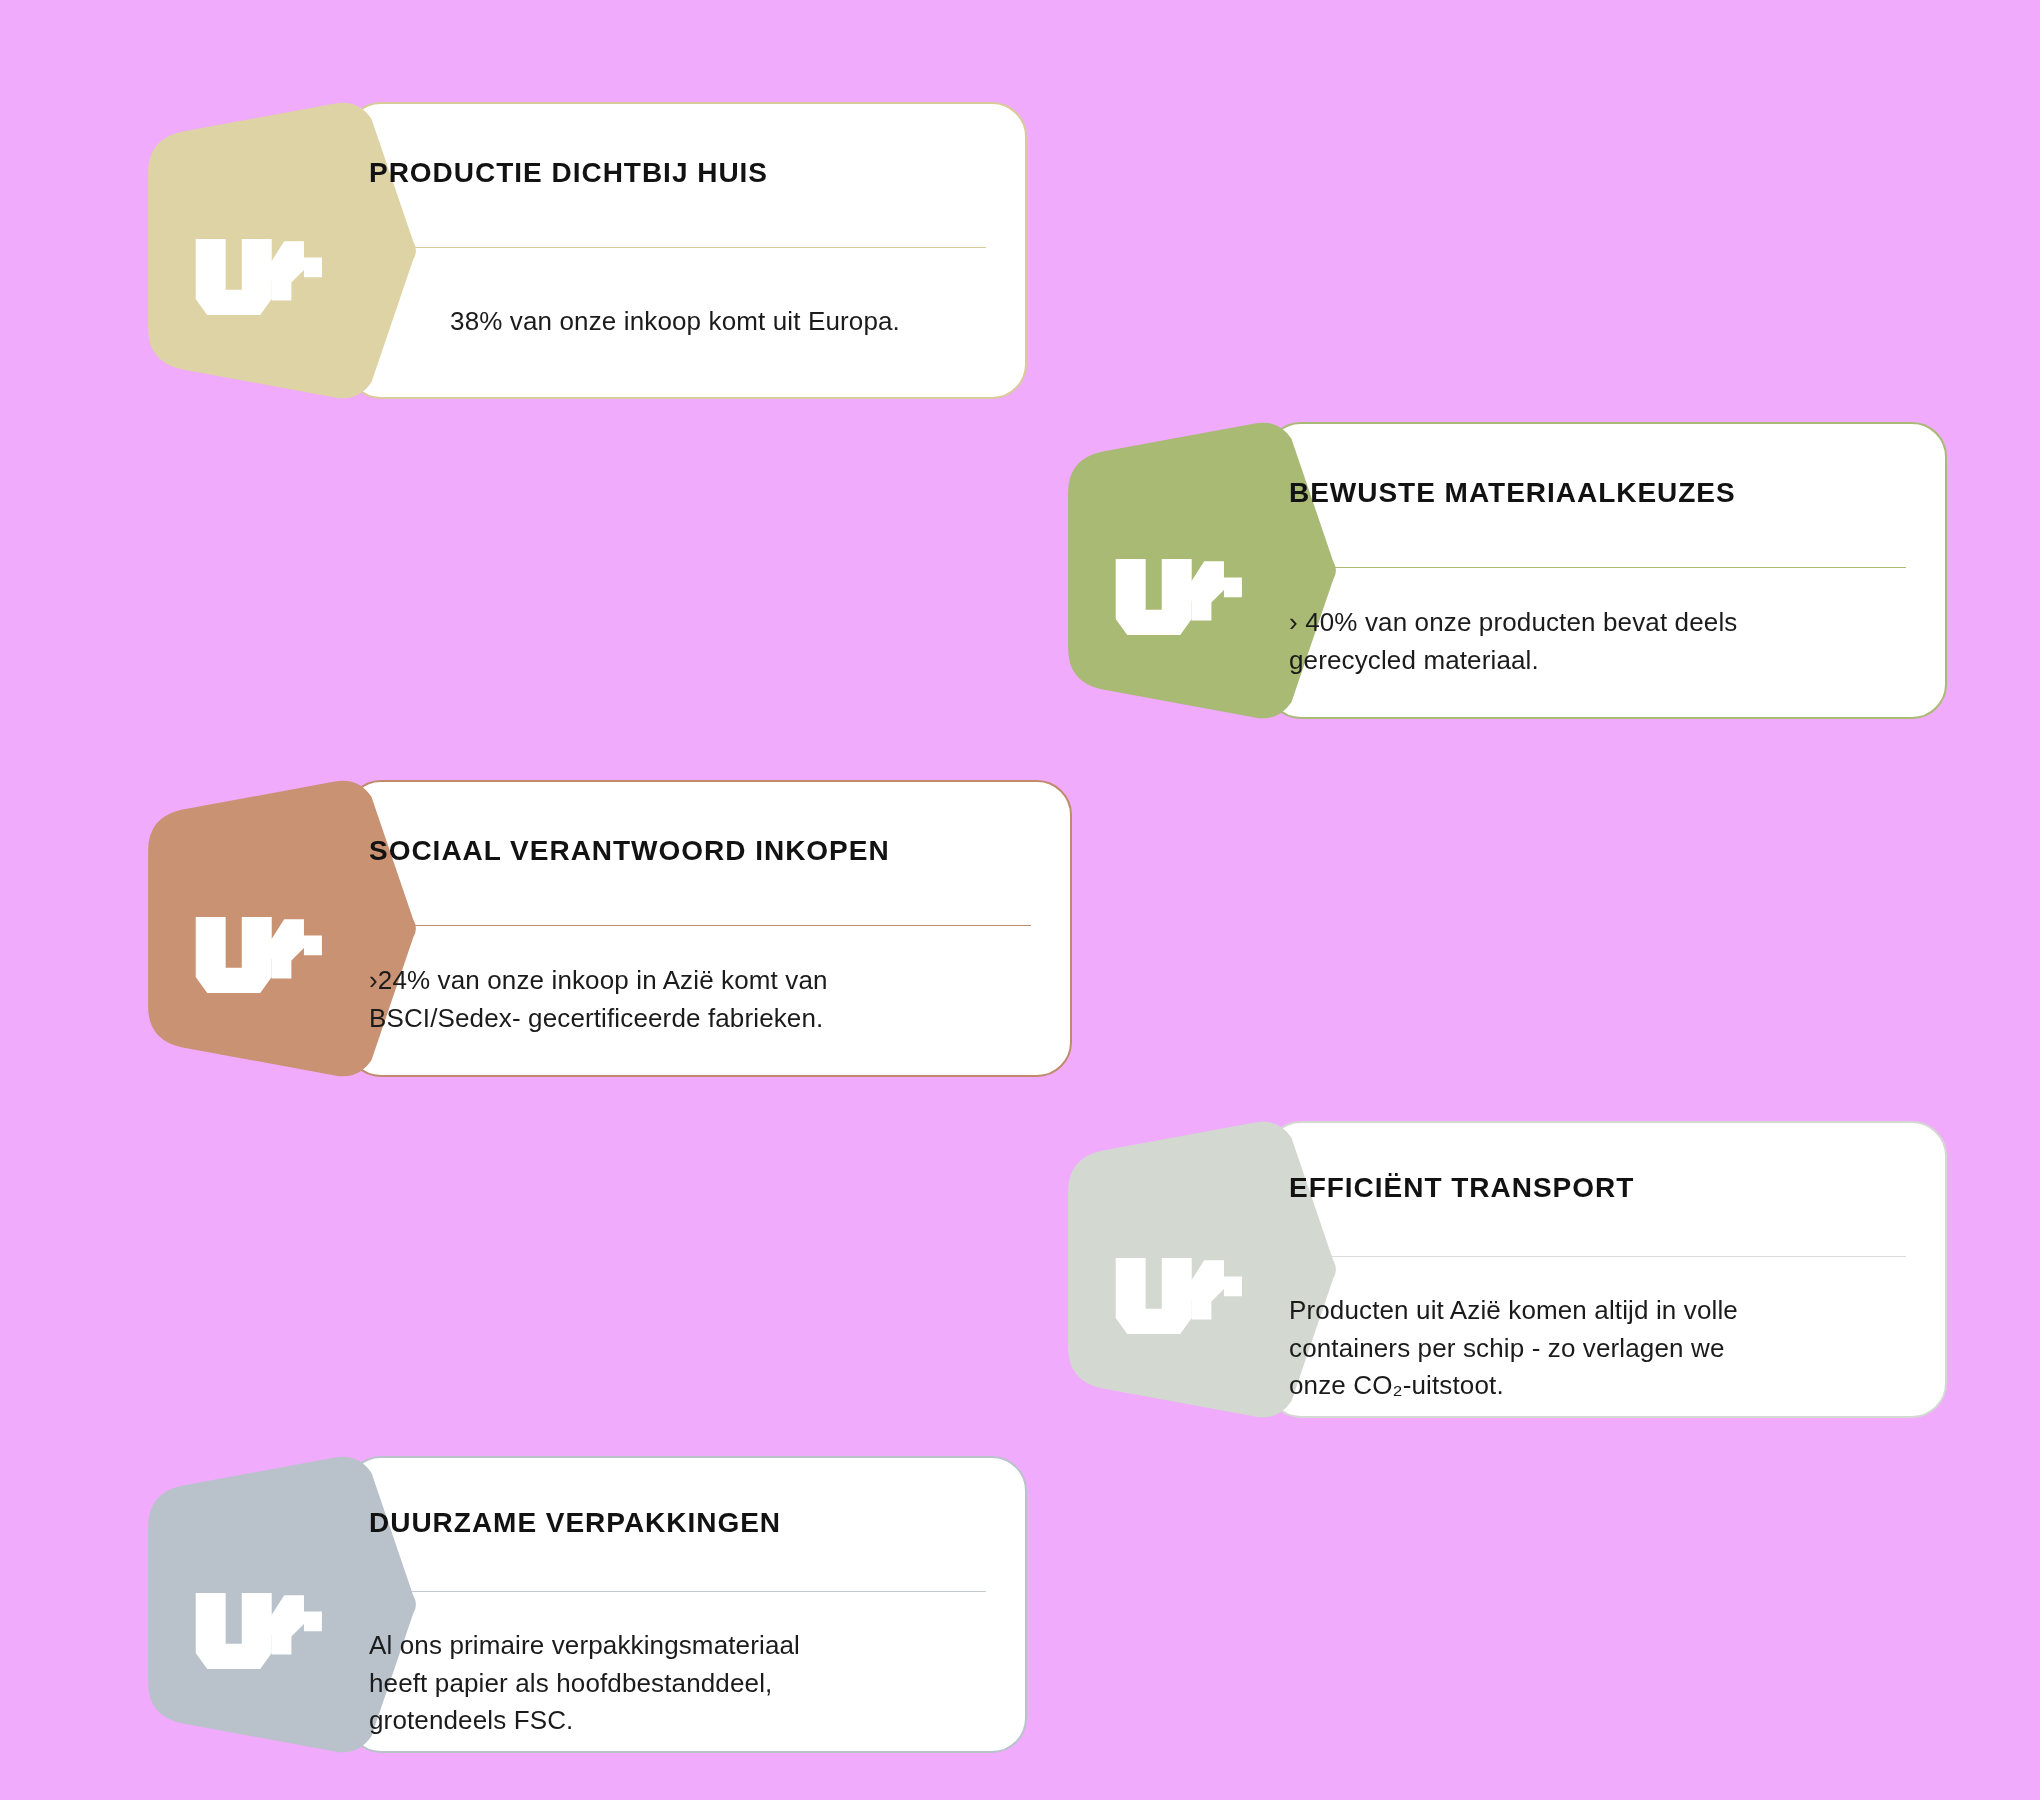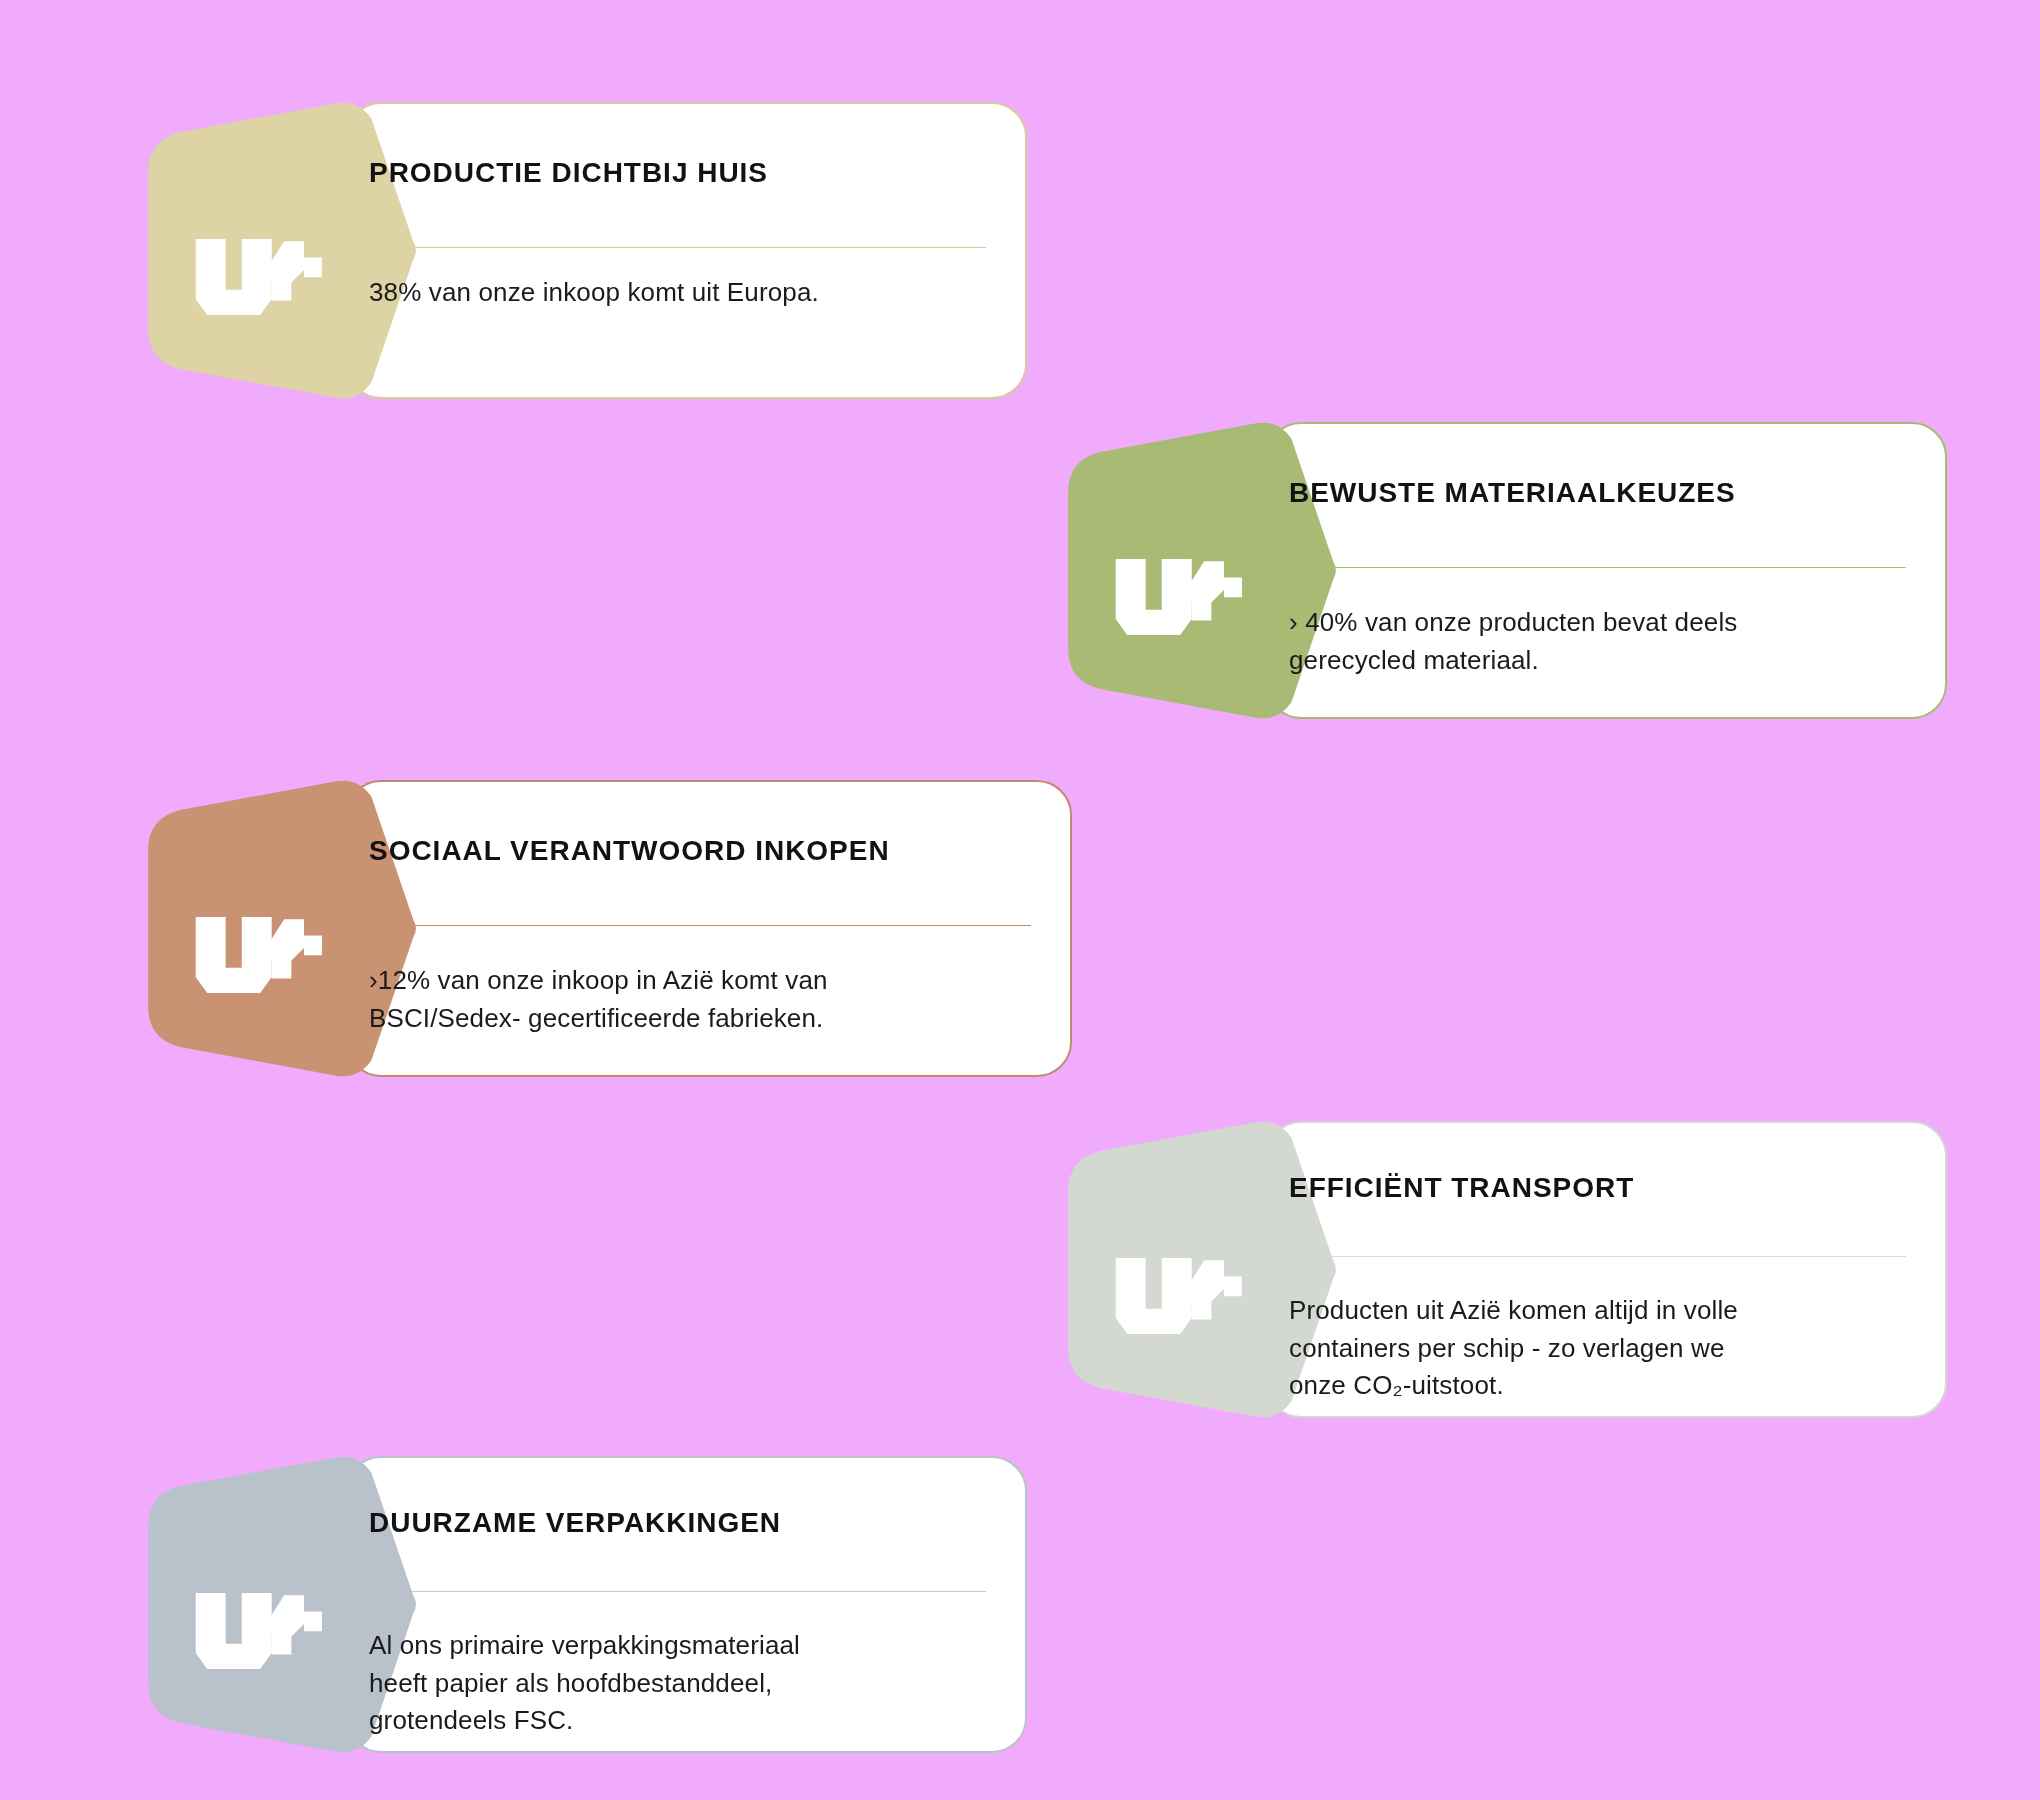--- a/index.html
+++ b/index.html
@@ -87,21 +87,21 @@
     <div class="badge" style="left:0; top:0; width:278px; height:297px;">
       <svg viewBox="0 0 300 320" preserveAspectRatio="none" aria-hidden="true">
         <path d="M 212 2 Q 238 -4 253 18 L 298 150 Q 304 160 298 170 L 253 302 Q 238 324 212 318 L 48 288 Q 12 280 12 244 L 12 76 Q 12 40 48 32 Z" fill="#DED3A4"></path>
       </svg>
       <svg class="logo-mark" viewBox="0 0 120 66" style="position:absolute; left:56px; top:137px; width:139px; height:76px;">
         <path fill="#ffffff" d="M2 0 h26 v44 h14 v-44 h26 v52 l-10 14 h-46 l-10 -14 z M30 44 h12 v8 h-12 z"></path>
         <path fill="#ffffff" d="M78 0 h22 v18 h20 v22 h-20 v-8 l-14 14 v20 h-22 v-22 h-22 v-22 h22 z" transform="translate(18,2) scale(0.78)"></path>
       </svg>
     </div>
     <div class="card-text card-title" style="left:232px; top:54px;">PRODUCTIE DICHTBIJ HUIS</div>
-    <div class="card-text card-body" style="left:232px; top:172px; width:612px;">38% van onze inkoop komt uit Europa.</div>
+    <div class="card-text card-body" style="left:232px; top:201px; width:612px;text-align:center;">38% van onze inkoop komt uit Europa.</div>
   </div>
 
   <div class="card" style="left:1057px; top:422px; width:890px; height:297px;">
     <div class="card-frame" style="border-color:#A9BA74;"></div>
     <div class="divider" style="top:145px; border-top-color:#A9BA74;"></div>
     <div class="badge" style="left:0; top:0; width:278px; height:297px;">
       <svg viewBox="0 0 300 320" preserveAspectRatio="none" aria-hidden="true">
         <path d="M 212 2 Q 238 -4 253 18 L 298 150 Q 304 160 298 170 L 253 302 Q 238 324 212 318 L 48 288 Q 12 280 12 244 L 12 76 Q 12 40 48 32 Z" fill="#A9BA74"></path>
       </svg>
       <svg class="logo-mark" viewBox="0 0 120 66" style="position:absolute; left:56px; top:137px; width:139px; height:76px;">
@@ -120,21 +120,21 @@
     <div class="badge" style="left:0; top:0; width:278px; height:297px;">
       <svg viewBox="0 0 300 320" preserveAspectRatio="none" aria-hidden="true">
         <path d="M 212 2 Q 238 -4 253 18 L 298 150 Q 304 160 298 170 L 253 302 Q 238 324 212 318 L 48 288 Q 12 280 12 244 L 12 76 Q 12 40 48 32 Z" fill="#C99272"></path>
       </svg>
       <svg class="logo-mark" viewBox="0 0 120 66" style="position:absolute; left:56px; top:137px; width:139px; height:76px;">
         <path fill="#ffffff" d="M2 0 h26 v44 h14 v-44 h26 v52 l-10 14 h-46 l-10 -14 z M30 44 h12 v8 h-12 z"></path>
         <path fill="#ffffff" d="M78 0 h22 v18 h20 v22 h-20 v-8 l-14 14 v20 h-22 v-22 h-22 v-22 h22 z" transform="translate(18,2) scale(0.78)"></path>
       </svg>
     </div>
     <div class="card-text card-title" style="left:232px; top:54px;">SOCIAAL VERANTWOORD INKOPEN</div>
-    <div class="card-text card-body" style="left:232px; top:182px; width:649px;">›12% van onze inkoop in Azië komt van
+    <div class="card-text card-body" style="left:232px; top:182px; width:649px;">›24% van onze inkoop in Azië komt van
 BSCI/Sedex- gecertificeerde fabrieken.</div>
   </div>
 
   <div class="card" style="left:137px; top:1456px; width:890px; height:297px;">
     <div class="card-frame" style="border-color:#B9C2CA;"></div>
     <div class="divider" style="top:135px; border-top-color:#C3CAD1;"></div>
     <div class="badge" style="left:0; top:0; width:278px; height:297px;">
       <svg viewBox="0 0 300 320" preserveAspectRatio="none" aria-hidden="true">
         <path d="M 212 2 Q 238 -4 253 18 L 298 150 Q 304 160 298 170 L 253 302 Q 238 324 212 318 L 48 288 Q 12 280 12 244 L 12 76 Q 12 40 48 32 Z" fill="#B9C2CA"></path>
       </svg>

